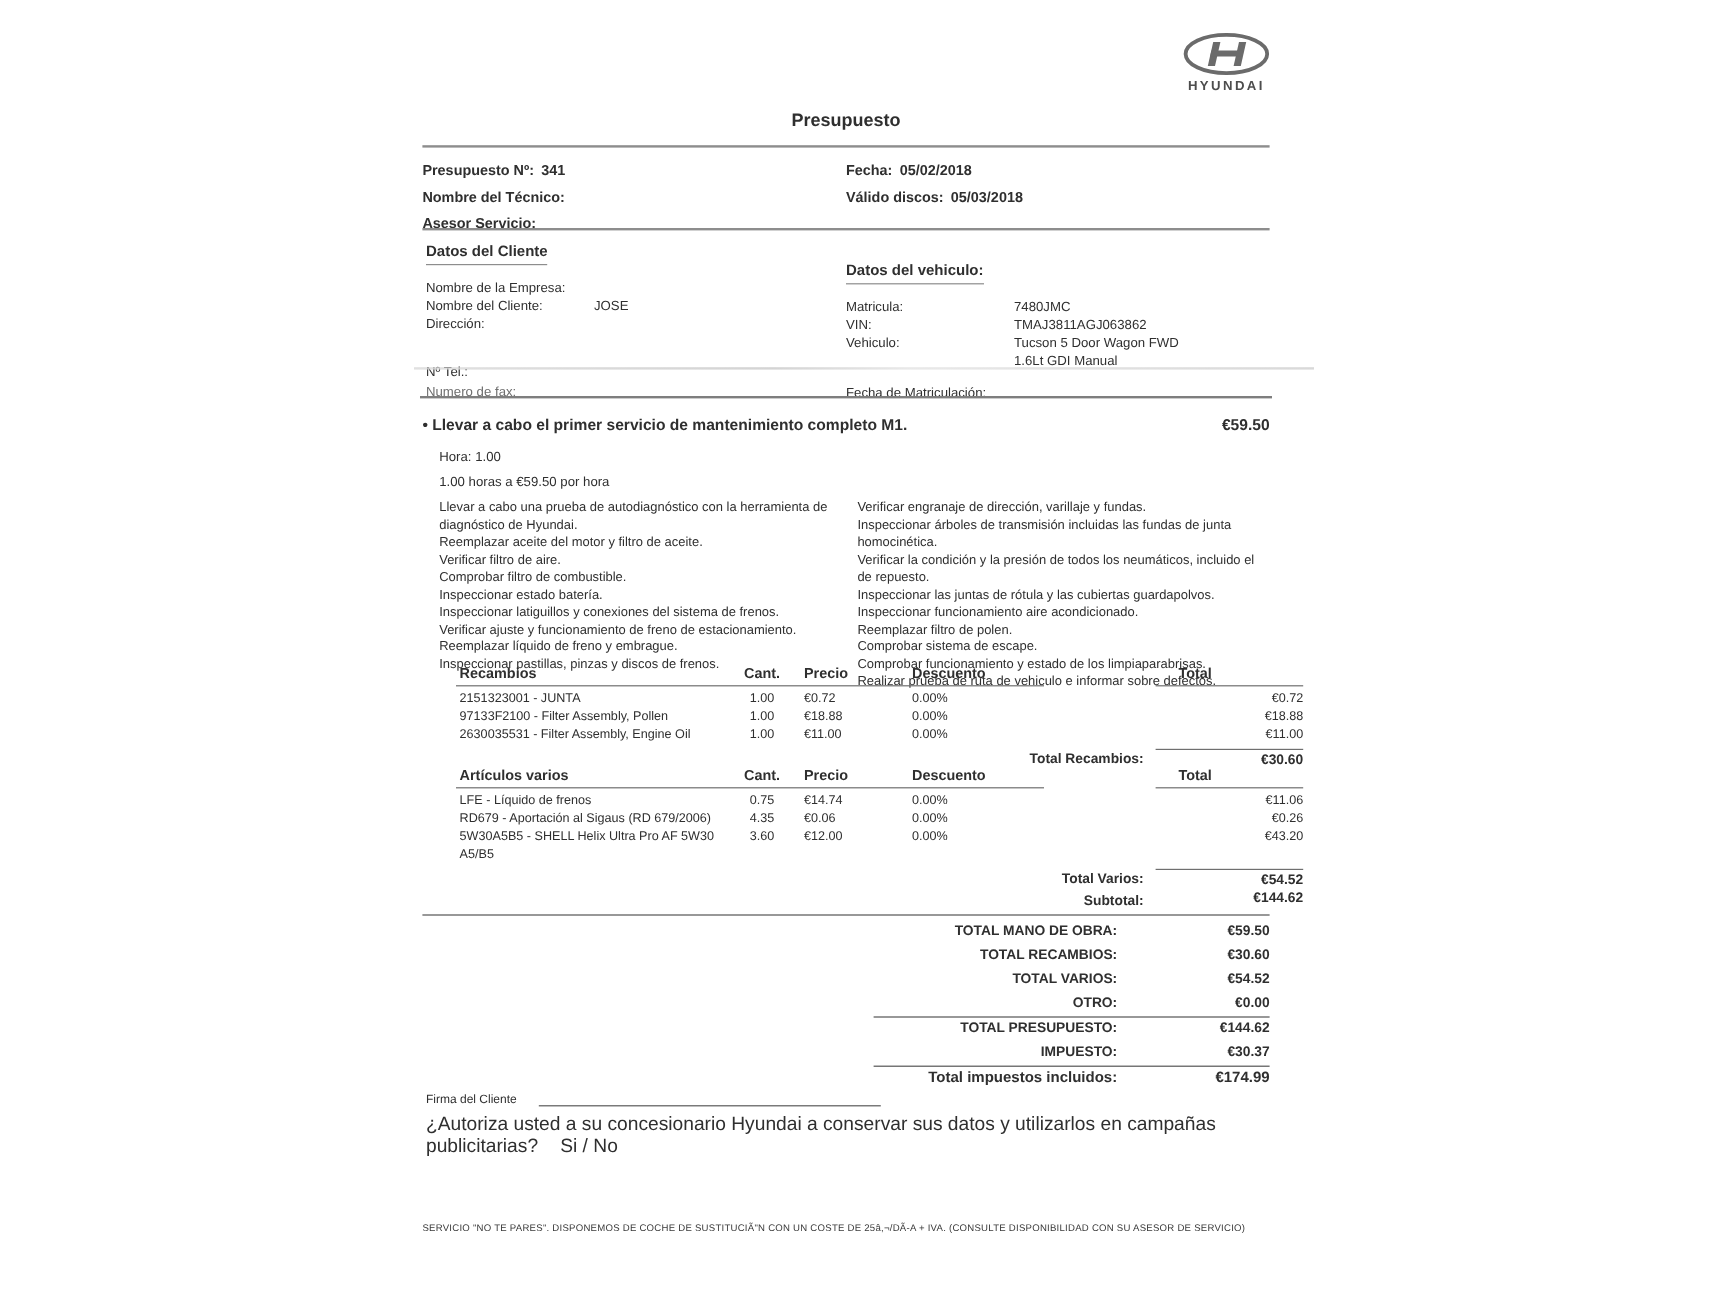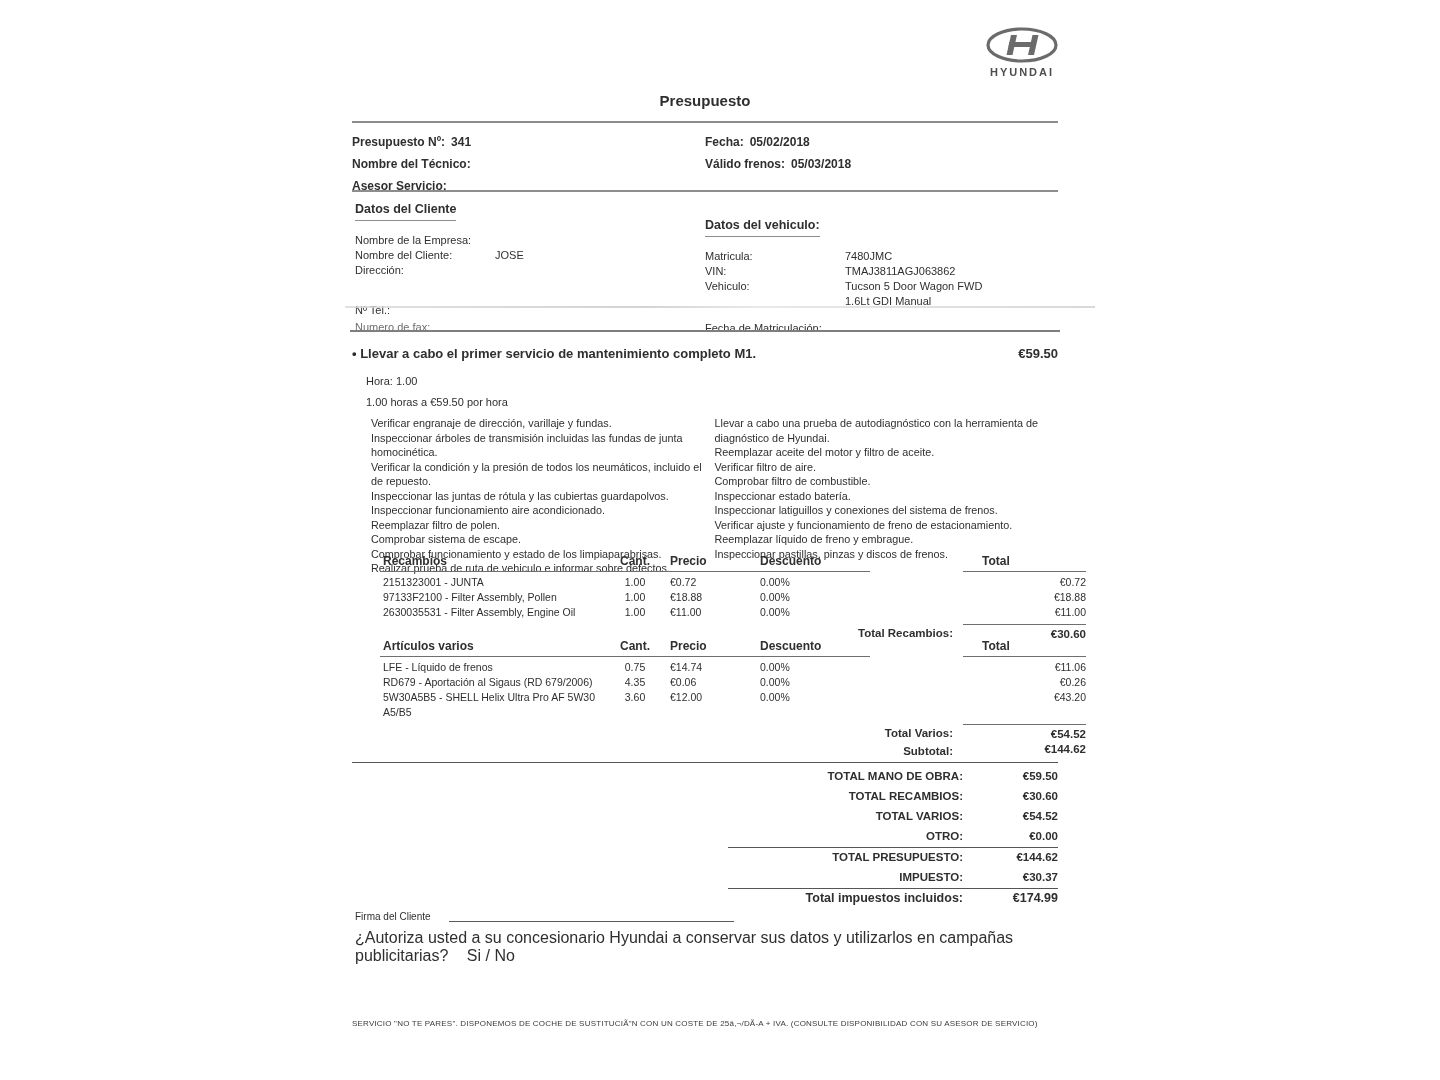--- a/index.html
+++ b/index.html
@@ -71,21 +71,21 @@
   .thead-rule .seg-r { width:123px; border-top:1.5px solid #6f6f6f; }
   .tbl-total { display:flex; justify-content:flex-end; margin-top:4px; font-size:11.5px; font-weight:bold; }
   .tbl-total .lbl { padding-right:10px; padding-top:3px; }
   .tbl-total .val { width:123px; text-align:right; border-top:1.5px solid #6f6f6f; padding-top:3px; }
   .tbl-total.noline .val { border-top:none; padding-top:1px; }
   .tbl-total.noline { margin-top:2px; }
 
   
   .totals { position:absolute; top:767px; left:0; width:706px; }
   .tot-row { display:flex; justify-content:flex-end; width:330px; margin-left:auto;
-             font-size:11.5px; font-weight:bold; padding:3px 0 4px 0; line-height:13px; }
+             font-size:11.5px; font-weight:bold; padding:3px 0 4px 0; line-height:13px;gap:32px; }
   .tot-row .lbl { text-align:right; }
   .tot-row .val { width:95px; text-align:right; flex:none; }
   .tot-row.ruled { border-top:1.5px solid #555; }
   .tot-row.grand { font-size:12.5px; }
 
   
   .signature { position:absolute; top:908px; left:3px; width:706px; }
   .sig-row { display:flex; align-items:flex-end; font-size:10px;text-align:right; }
   .sig-line { display:inline-block; width:285px; border-bottom:1.5px solid #5a5a5a; margin-left:18px; height:14px; }
   .consent { margin-top:7px; font-size:16px; }
@@ -122,21 +122,21 @@
         </div>
         <div class="hdr-right">
           <span>Fecha:</span><span class="sp"></span><span>05/02/2018</span>
         </div>
       </div>
       <div class="hdr-row">
         <div class="hdr-left">
           <span>Nombre del Técnico:</span>
         </div>
         <div class="hdr-right">
-          <span>Válido frenos:</span><span class="sp"></span><span>05/03/2018</span>
+          <span>Válido discos:</span><span class="sp"></span><span>05/03/2018</span>
         </div>
       </div>
       <div class="hdr-row">
         <div class="hdr-left">
           <span>Asesor Servicio:</span>
         </div>
       </div>
     </div>
     <div class="rule rule-hdr"></div>
 
@@ -186,42 +186,42 @@
     <div class="rule rule-mid"></div>
 
     <div class="service">
       <div class="svc-head">
         <span>• Llevar a cabo el primer servicio de mantenimiento completo M1.</span>
         <span>€59.50</span>
       </div>
       <div class="svc-hours">Hora: 1.00</div>
       <div class="svc-rate">1.00 horas a €59.50 por hora</div>
       <div class="tasks">
+        <div class="task-col">
+          <div>Llevar a cabo una prueba de autodiagnóstico con la herramienta de diagnóstico de Hyundai.</div>
+          <div>Reemplazar aceite del motor y filtro de aceite.</div>
+          <div>Verificar filtro de aire.</div>
+          <div>Comprobar filtro de combustible.</div>
+          <div>Inspeccionar estado batería.</div>
+          <div>Inspeccionar latiguillos y conexiones del sistema de frenos.</div>
+          <div>Verificar ajuste y funcionamiento de freno de estacionamiento.</div>
+          <div>Reemplazar líquido de freno y embrague.</div>
+          <div>Inspeccionar pastillas, pinzas y discos de frenos.</div>
+        </div>
         <div class="task-col right">
           <div>Verificar engranaje de dirección, varillaje y fundas.</div>
           <div>Inspeccionar árboles de transmisión incluidas las fundas de junta homocinética.</div>
           <div>Verificar la condición y la presión de todos los neumáticos, incluido el de repuesto.</div>
           <div>Inspeccionar las juntas de rótula y las cubiertas guardapolvos.</div>
           <div>Inspeccionar funcionamiento aire acondicionado.</div>
           <div>Reemplazar filtro de polen.</div>
           <div>Comprobar sistema de escape.</div>
           <div>Comprobar funcionamiento y estado de los limpiaparabrisas.</div>
           <div>Realizar prueba de ruta de vehiculo e informar sobre defectos.</div>
         </div>
-        <div class="task-col">
-          <div>Llevar a cabo una prueba de autodiagnóstico con la herramienta de diagnóstico de Hyundai.</div>
-          <div>Reemplazar aceite del motor y filtro de aceite.</div>
-          <div>Verificar filtro de aire.</div>
-          <div>Comprobar filtro de combustible.</div>
-          <div>Inspeccionar estado batería.</div>
-          <div>Inspeccionar latiguillos y conexiones del sistema de frenos.</div>
-          <div>Verificar ajuste y funcionamiento de freno de estacionamiento.</div>
-          <div>Reemplazar líquido de freno y embrague.</div>
-          <div>Inspeccionar pastillas, pinzas y discos de frenos.</div>
-        </div>
       </div>
     </div>
 
     <div class="tbl tbl-recambios">
       <div class="trow thead">
         <div class="c-desc">Recambios</div>
         <div class="c-cant">Cant.</div>
         <div>Precio</div>
         <div>Descuento</div>
         <div class="c-tot">Total</div>

